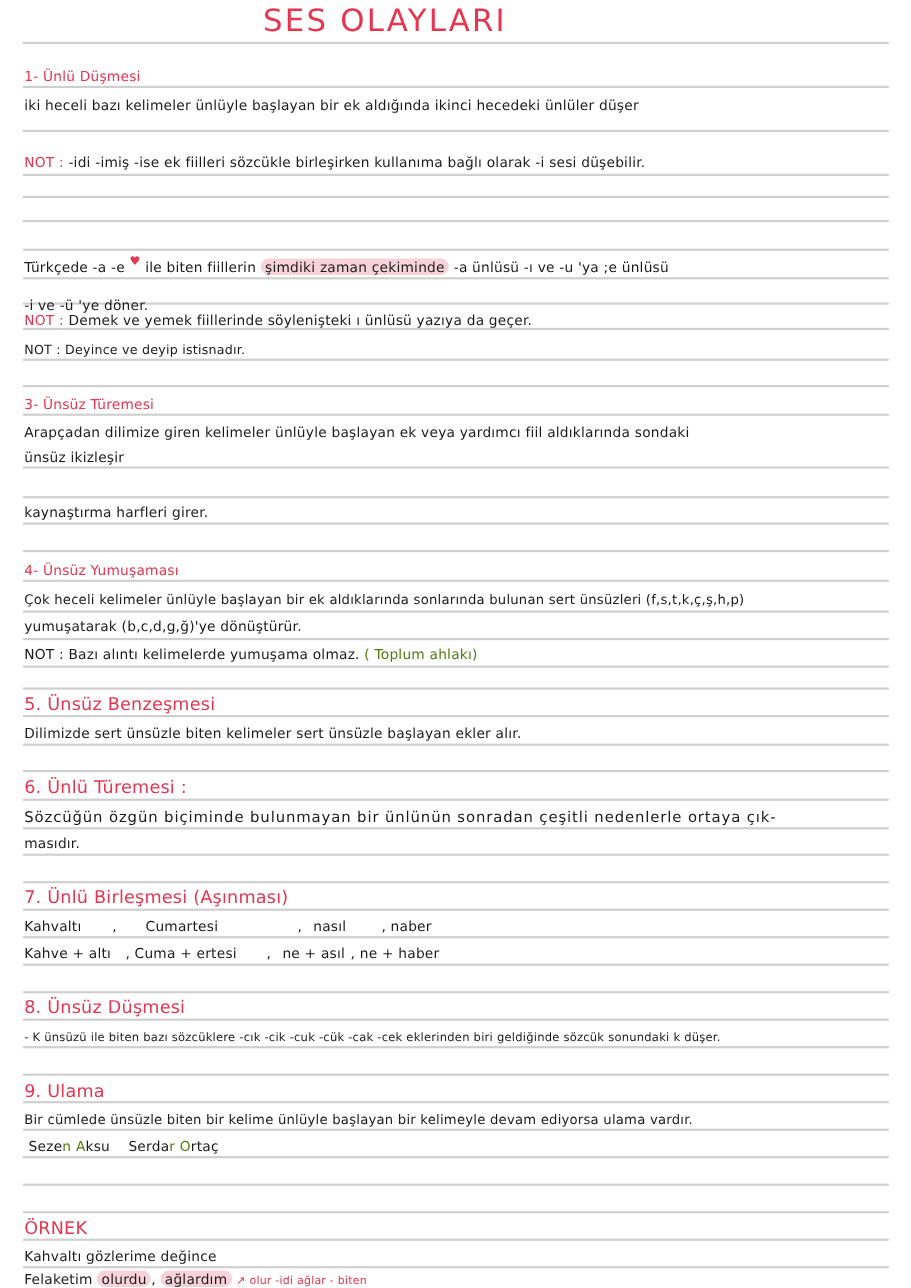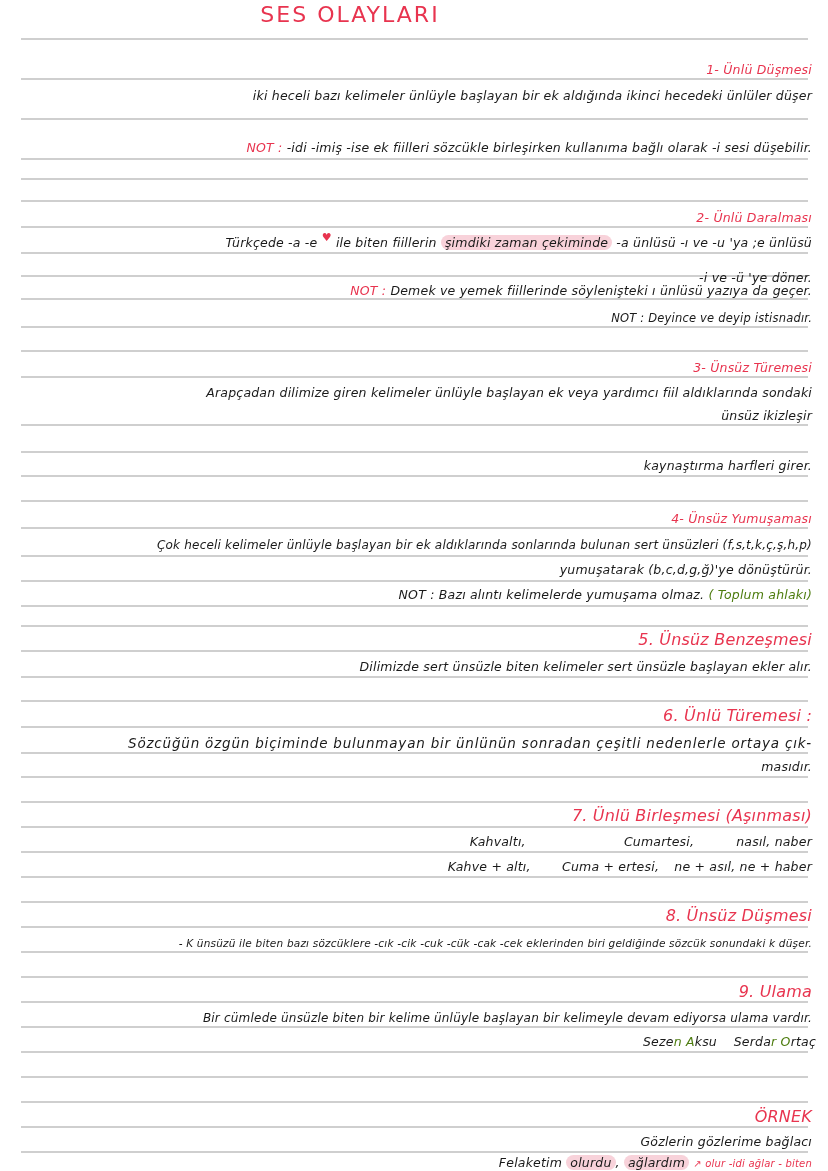--- a/index.html
+++ b/index.html
@@ -12,26 +12,24 @@
   }
   .page { position: absolute; left: 0; top: 0; width: 828px; height: 1171px; }
   .rule {
     position: absolute; left: 21px; width: 787px; height: 2px;
     background: #cfcfcf;
   }
   .line {
     position: absolute; left: 22px; width: 790px;
     font-size: 12.5px; line-height: 16px; white-space: nowrap;
     letter-spacing: 0.2px;
-    font-style: italic;
-    text-align: right;
   }
   .title {
     position: absolute; left: 0; width: 700px; top: 2px; text-align: center;
-    font-size: 22px; color: #e8344f; letter-spacing: 2px; font-style: normal;
+    font-size: 28px; color: #e8344f; letter-spacing: 2px; font-style: normal;
   }
   .heading { color: #e8344f; font-size: 12.5px; }
   .heading.big { font-size: 16px; }
   .note-label { color: #e8344f; }
   .hl { background: #f8d2da; border-radius: 8px; padding: 0 4px; }
   .red { color: #4d7c0f; }
   .small-red { color: #e8344f; font-size: 10px; }
   .heart { color: #e8344f; font-size: 11px; position: relative; top: -6px; }
 </style>
 </head>
@@ -85,21 +83,20 @@
   <div class="rule" style="top:1126px"></div>
   <div class="rule" style="top:1151px"></div>
 
   <div class="line heading" style="top:62px">1- Ünlü Düşmesi</div>
   <div class="line" style="top:88px">iki heceli bazı kelimeler ünlüyle başlayan bir ek aldığında ikinci hecedeki ünlüler düşer</div>
   <div class="line" style="top:140px">
     <span class="note-label">NOT :</span>
     <span>-idi -imiş -ise ek fiilleri sözcükle birleşirken kullanıma bağlı olarak -i sesi düşebilir.</span>
   </div>
 
-  <div class="line heading" style="top:210px">2- Ünlü Daralması</div>
   <div class="line" style="top:235px">
     <span>Türkçede -a -e</span>
     <span class="heart">♥</span>
     <span>ile biten fiillerin</span>
     <span class="hl">şimdiki zaman çekiminde</span>
     <span>-a ünlüsü -ı ve -u 'ya ;e ünlüsü</span>
   </div>
   <div class="line" style="top:270px">-i ve -ü 'ye döner.</div>
   <div class="line" style="top:283px">
     <span class="note-label">NOT :</span>
@@ -152,21 +149,21 @@
   <div class="line" style="top:1010px;font-size:12px">Bir cümlede ünsüzle biten bir kelime ünlüyle başlayan bir kelimeyle devam ediyorsa ulama vardır.</div>
   <div class="line" style="top:1034px;left:26px">
     <span>Seze</span><span class="red">n</span>
     <span class="red">A</span><span>ksu</span>
     &nbsp;&nbsp;
     <span>Serda</span><span class="red">r</span>
     <span class="red">O</span><span>rtaç</span>
   </div>
 
   <div class="line heading big" style="top:1109px">ÖRNEK</div>
-  <div class="line" style="top:1134px">Gözlerin gözlerime bağlacı</div>
+  <div class="line" style="top:1134px">Kahvaltı gözlerime değince</div>
   <div class="line" style="top:1155px">
     <span>Felaketim</span>
     <span class="hl">olurdu</span><span>,</span>
     <span class="hl">ağlardım</span>
     <span class="small-red">↗ olur -idi   ağlar - biten</span>
   </div>
 
 </div>
 
 </body></html>

